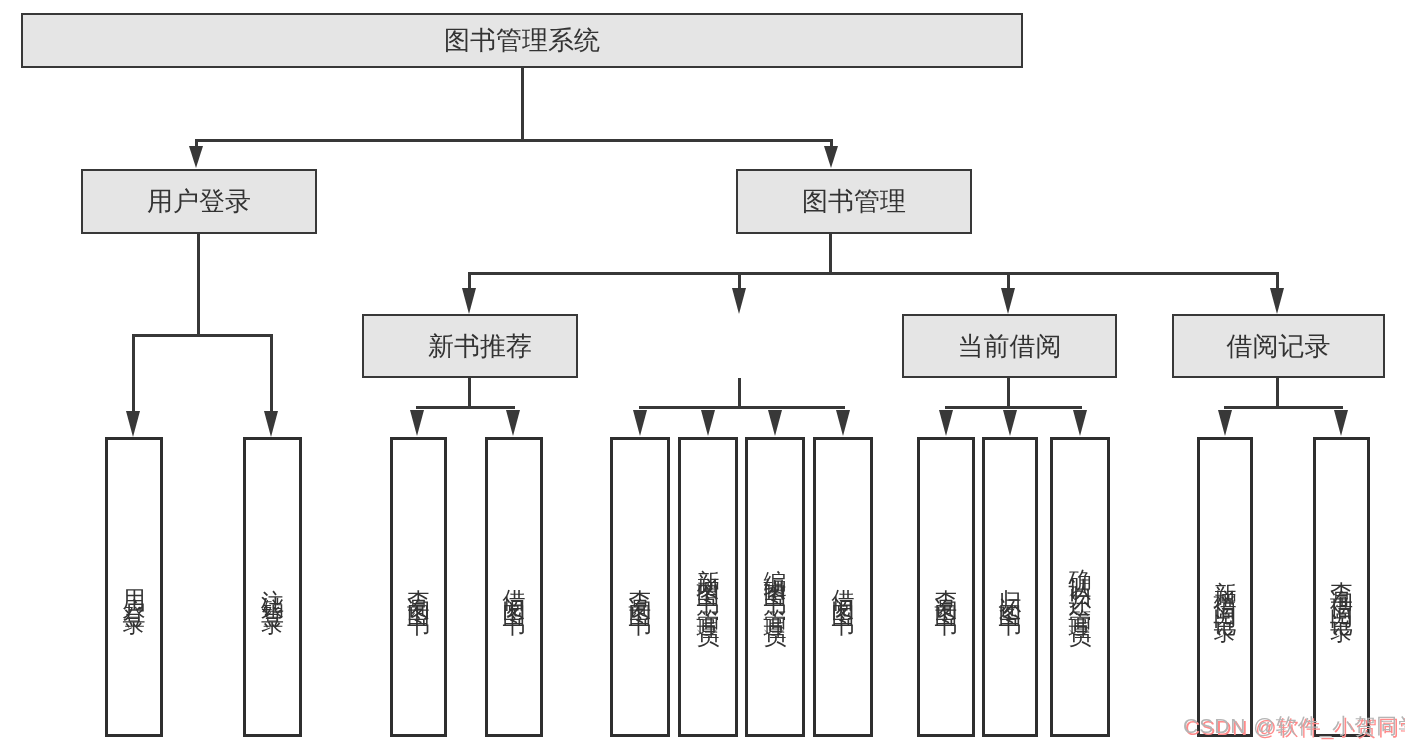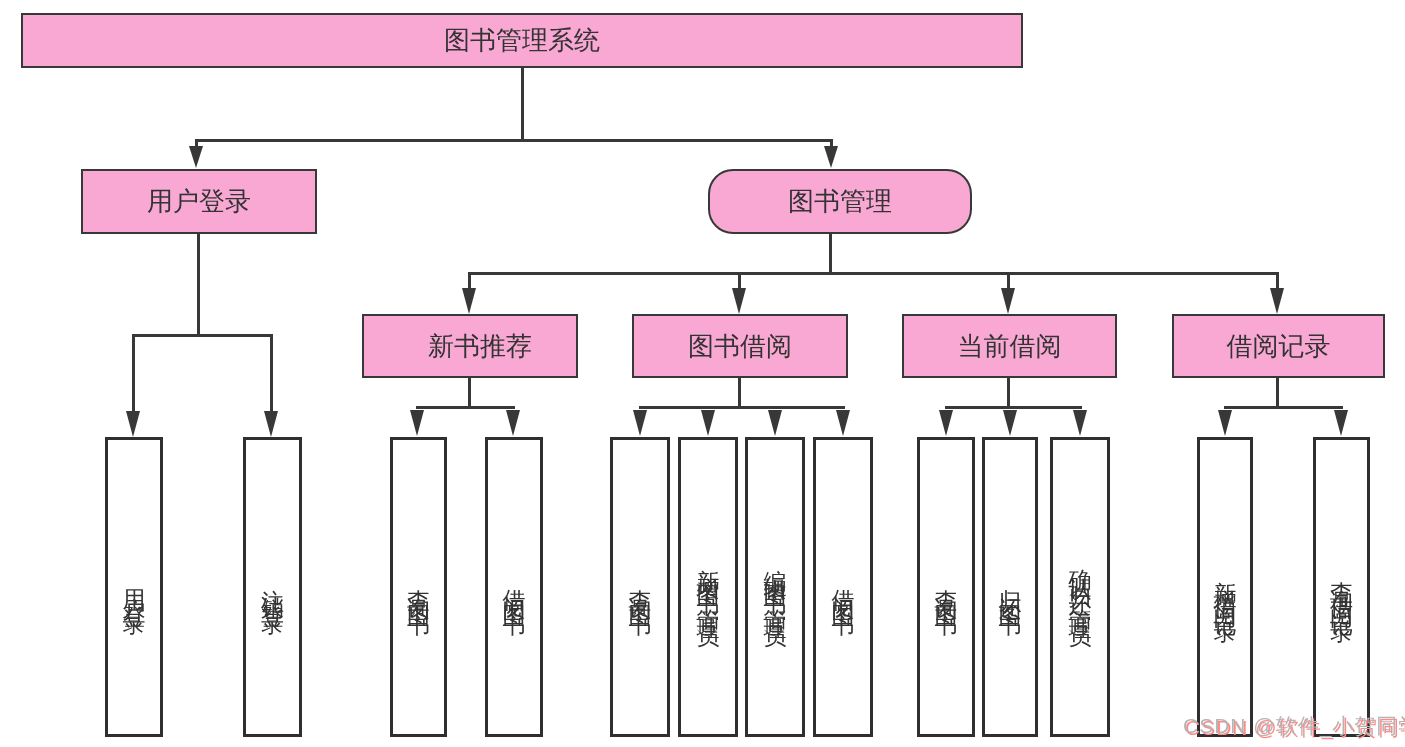--- a/index.html
+++ b/index.html
@@ -6,21 +6,21 @@
   #canvas{
     position:relative;
     width:1405px;height:747px;
     background:#ffffff;
     font-family:"Liberation Sans","DejaVu Sans",sans-serif;
     color:#333333;
     overflow:hidden;
   }
   .box{
     position:absolute;
-    background:#f9a8d4;
+    background:#e5e5e5;
     border:2px solid #383838;
     display:flex;align-items:center;justify-content:center;
     font-size:26px;color:#333333;
     box-sizing:border-box;
     white-space:nowrap;
   }
   .vbox{
     position:absolute;
     background:#ffffff;
     border:3px solid #2f2f2f;
@@ -68,21 +68,21 @@
   <div class="vline" style="left:521px;top:68px;height:73px;"></div>
   <div class="hline" style="left:195px;top:139px;width:638px;"></div>
   <div class="vline" style="left:195px;top:141px;height:7px;"></div>
   <div class="arr short" style="left:189px;top:146px;"></div>
   <div class="vline" style="left:830px;top:141px;height:7px;"></div>
   <div class="arr short" style="left:824px;top:146px;"></div>
 
   <div class="box" style="left:81px;top:169px;width:236px;height:65px;">
     <span>用户登录</span>
   </div>
-  <div class="box" style="left:708px;top:169px;width:264px;height:65px;border-radius:25px;">
+  <div class="box" style="left:736px;top:169px;width:236px;height:65px;">
     <span>图书管理</span>
   </div>
 
   <div class="vline" style="left:197px;top:234px;height:102px;"></div>
   <div class="hline" style="left:132px;top:334px;width:141px;"></div>
   <div class="vline" style="left:132px;top:336px;height:76px;"></div>
   <div class="arr" style="left:126px;top:411px;"></div>
   <div class="vline" style="left:270px;top:336px;height:76px;"></div>
   <div class="arr" style="left:264px;top:411px;"></div>
 
@@ -92,23 +92,20 @@
   <div class="arr" style="left:462px;top:288px;"></div>
   <div class="vline" style="left:738px;top:274px;height:15px;"></div>
   <div class="arr" style="left:732px;top:288px;"></div>
   <div class="vline" style="left:1007px;top:274px;height:15px;"></div>
   <div class="arr" style="left:1001px;top:288px;"></div>
   <div class="vline" style="left:1276px;top:274px;height:15px;"></div>
   <div class="arr" style="left:1270px;top:288px;"></div>
 
   <div class="box" style="left:362px;top:314px;width:216px;height:64px;padding-left:20px;">
     <span>新书推荐</span>
-  </div>
-  <div class="box" style="left:632px;top:314px;width:216px;height:64px;">
-    <span>图书借阅</span>
   </div>
   <div class="box" style="left:902px;top:314px;width:215px;height:64px;">
     <span>当前借阅</span>
   </div>
   <div class="box" style="left:1172px;top:314px;width:213px;height:64px;">
     <span>借阅记录</span>
   </div>
 
   <div class="vline" style="left:468px;top:378px;height:31px;"></div>
   <div class="hline" style="left:416px;top:406px;width:99px;"></div>

